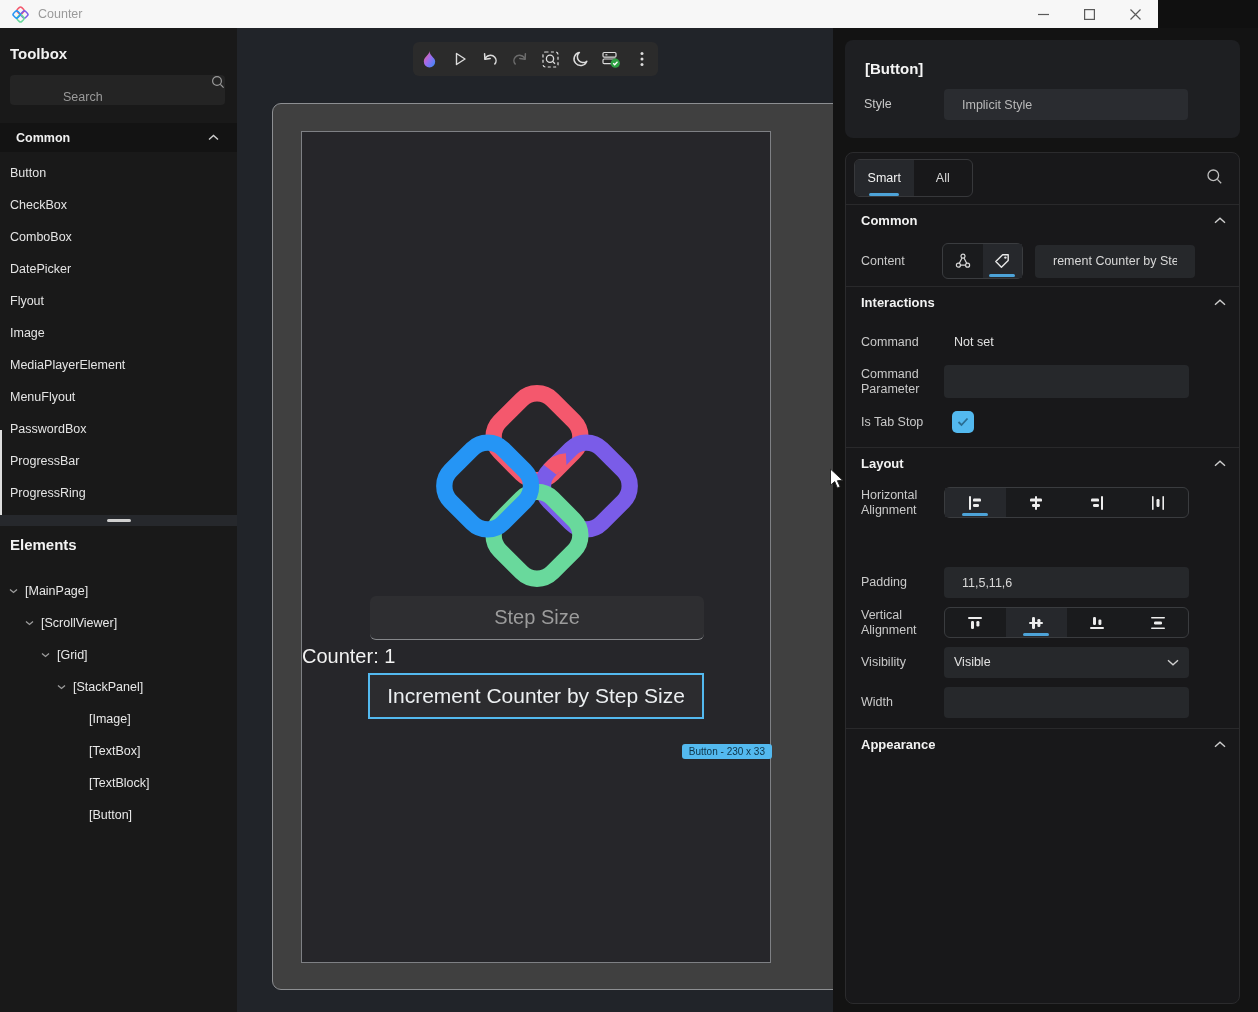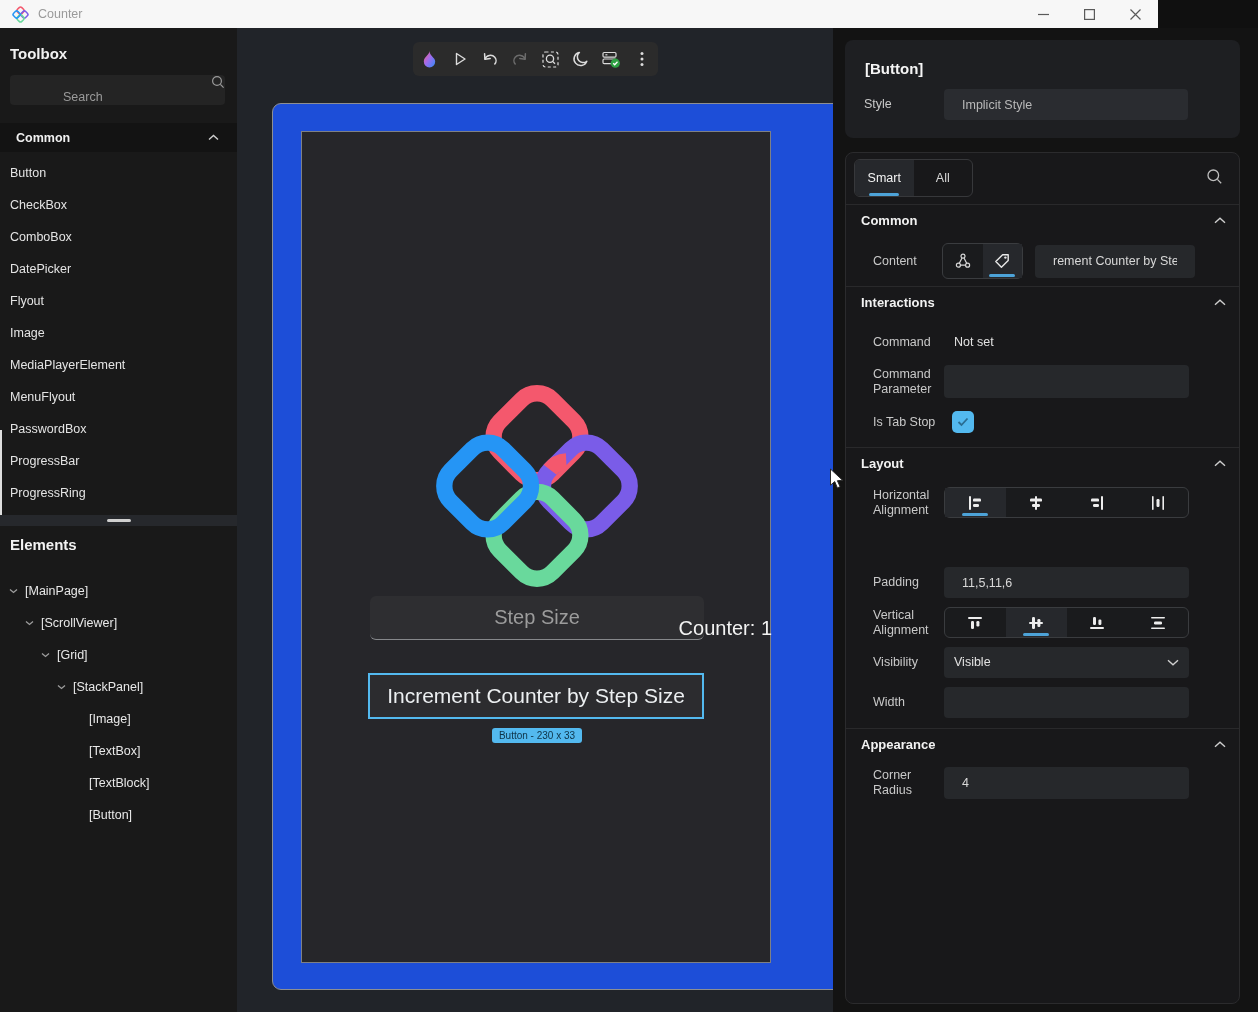--- a/index.html
+++ b/index.html
@@ -36,33 +36,33 @@
   .tree-row{position:absolute;width:237px;height:32px;display:flex;align-items:center;
             font-size:12.5px;color:#e8e8e8;}
   .tree-row .tchev{position:absolute;}
   .tree-row .tlabel{position:absolute;}
   
   .canvas{position:absolute;top:28px;left:237px;width:596px;height:984px;background:#212429;}
   .dtoolbar{position:absolute;top:14px;left:176px;width:245px;height:34px;background:#2b2b2b;
             border-radius:6px;display:flex;align-items:center;justify-content:space-evenly;}
   .tbtn{width:28px;height:28px;display:flex;align-items:center;justify-content:center;}
   .device{position:absolute;top:75px;left:35px;width:596px;height:887px;border:1.5px solid #8d8f92;
-          border-radius:9px;background:#1d4ed8;box-sizing:border-box;}
+          border-radius:9px;background:#404040;box-sizing:border-box;}
   .screen{position:absolute;top:27px;left:28px;width:470px;height:832px;border:1px solid #7e8084;
           background:#26262a;box-sizing:border-box;}
   .biglogo{position:absolute;top:245px;left:126px;}
   .stepbox{position:absolute;top:464px;left:68px;width:334px;height:44px;background:#2e2e31;
            border-radius:6px;border-bottom:1px solid #86888b;box-sizing:border-box;
            display:flex;align-items:center;justify-content:center;font-size:20px;color:#9c9c9c;}
-  .countertxt{position:absolute;top:485px;left:0;width:470px;text-align:right;font-size:20px;
+  .countertxt{position:absolute;top:513px;left:0;width:470px;text-align:left;font-size:20px;
               color:#f2f2f2;}
   .incbtn{position:absolute;top:541px;left:66px;width:336px;height:46px;background:#2c2c2f;
           border:2px solid #53b9ef;box-sizing:border-box;display:flex;align-items:center;
           justify-content:center;font-size:21px;color:#eceff1;}
-  .selbadge{position:absolute;top:596px;left:0;width:470px;display:flex;justify-content:center;}
+  .selbadge{position:absolute;top:612px;left:0;width:470px;display:flex;justify-content:flex-end;}
   .selbadge span{background:#53b9ef;color:#0e3347;font-size:10px;padding:2px 7px;border-radius:3px;}
   
   .rpanel{position:absolute;top:28px;left:833px;width:425px;height:984px;background:#131313;}
   .card{position:absolute;left:12px;width:395px;background:#1e1f22;border-radius:8px;}
   .card1{top:12px;height:98px;}
   .card2{top:124px;height:852px;background:#18181a;border:1px solid #2b2b2d;box-sizing:border-box;}
   .card1 .ctitle{position:absolute;top:20px;left:20px;font-size:15px;font-weight:bold;color:#f5f5f5;}
   .card1 .slabel{position:absolute;top:57px;left:19px;font-size:12.5px;color:#c9c9c9;}
   .inputbox{background:#26282b;border:none;border-radius:4px;color:#d8d8d8;font-size:12.5px;
             padding:0 18px;font-family:inherit;box-sizing:border-box;outline:none;}
@@ -74,21 +74,21 @@
   .tab.active{background:#26282c;border-radius:5px 0 0 5px;color:#f2f2f2;}
   .tab .underline{position:absolute;bottom:0px;left:50%;transform:translateX(-50%);
                   width:30px;height:3px;border-radius:2px;background:#4da3d8;}
   .rp-search{position:absolute;top:15px;right:16px;}
   .divider{position:absolute;left:0;width:100%;height:1px;background:#29292b;}
   .sechead2{position:absolute;left:15px;right:13px;height:31px;display:flex;align-items:center;}
   .sechead2 .stitle{font-size:13px;font-weight:bold;color:#f2f2f2;}
   .sechead2 .chev{margin-left:auto;}
   .prow{position:absolute;left:15px;width:366px;display:grid;grid-template-columns:83px 245px;
         align-items:center;}
-  .plabel{font-size:12.5px;color:#c9c9c9;line-height:15px;align-self:center;margin-left:12px;}
+  .plabel{font-size:12.5px;color:#c9c9c9;line-height:15px;align-self:center;}
   .pinput{width:245px;height:31px;}
   .ptext{font-size:12.5px;color:#e2e2e2;}
   .seggroup{width:245px;height:31px;border:1px solid #3a3c3f;border-radius:6px;background:#1a1b1d;
             display:flex;box-sizing:border-box;}
   .seg{flex:1;display:flex;align-items:center;justify-content:center;position:relative;}
   .seg.selected{background:#26282c;}
   .seg .underline{position:absolute;bottom:1px;left:50%;transform:translateX(-50%);
                   width:26px;height:3px;border-radius:2px;background:#4da3d8;}
   .iconpair{width:81px;height:36px;border:1px solid #3a3c3f;border-radius:6px;background:#1a1b1d;
             display:flex;box-sizing:border-box;}
@@ -483,23 +483,19 @@
 
     <div class="divider" style="top:575px"></div>
 
     <div class="sechead2" style="top:576px">
       <span class="stitle">Appearance</span>
       <svg class="chev" width="12" height="7" viewBox="0 0 12 7">
           <polyline points="1,5.7 6,1.3 11,5.7" fill="none" stroke="#cfcfcf" stroke-width="1.4"></polyline>
         </svg>
     </div>
 
-    <div class="prow" style="top:614px;height:32px">
-      <span class="plabel">Corner Radius</span>
-      <input class="inputbox pinput" style="height: 32px;" value="4">
-    </div>
 
   </div>
 </div>
 
 <svg class="cursor" width="16" height="22" viewBox="0 0 16 22">
   <path d="M1.5 1 L1.5 17.2 L5.7 13.6 L8.4 19.9 L11.1 18.7 L8.4 12.7 L13.6 12.3 Z" fill="#ffffff" stroke="#2b2b2b" stroke-width="1"></path>
 </svg>
 
 </body></html>

